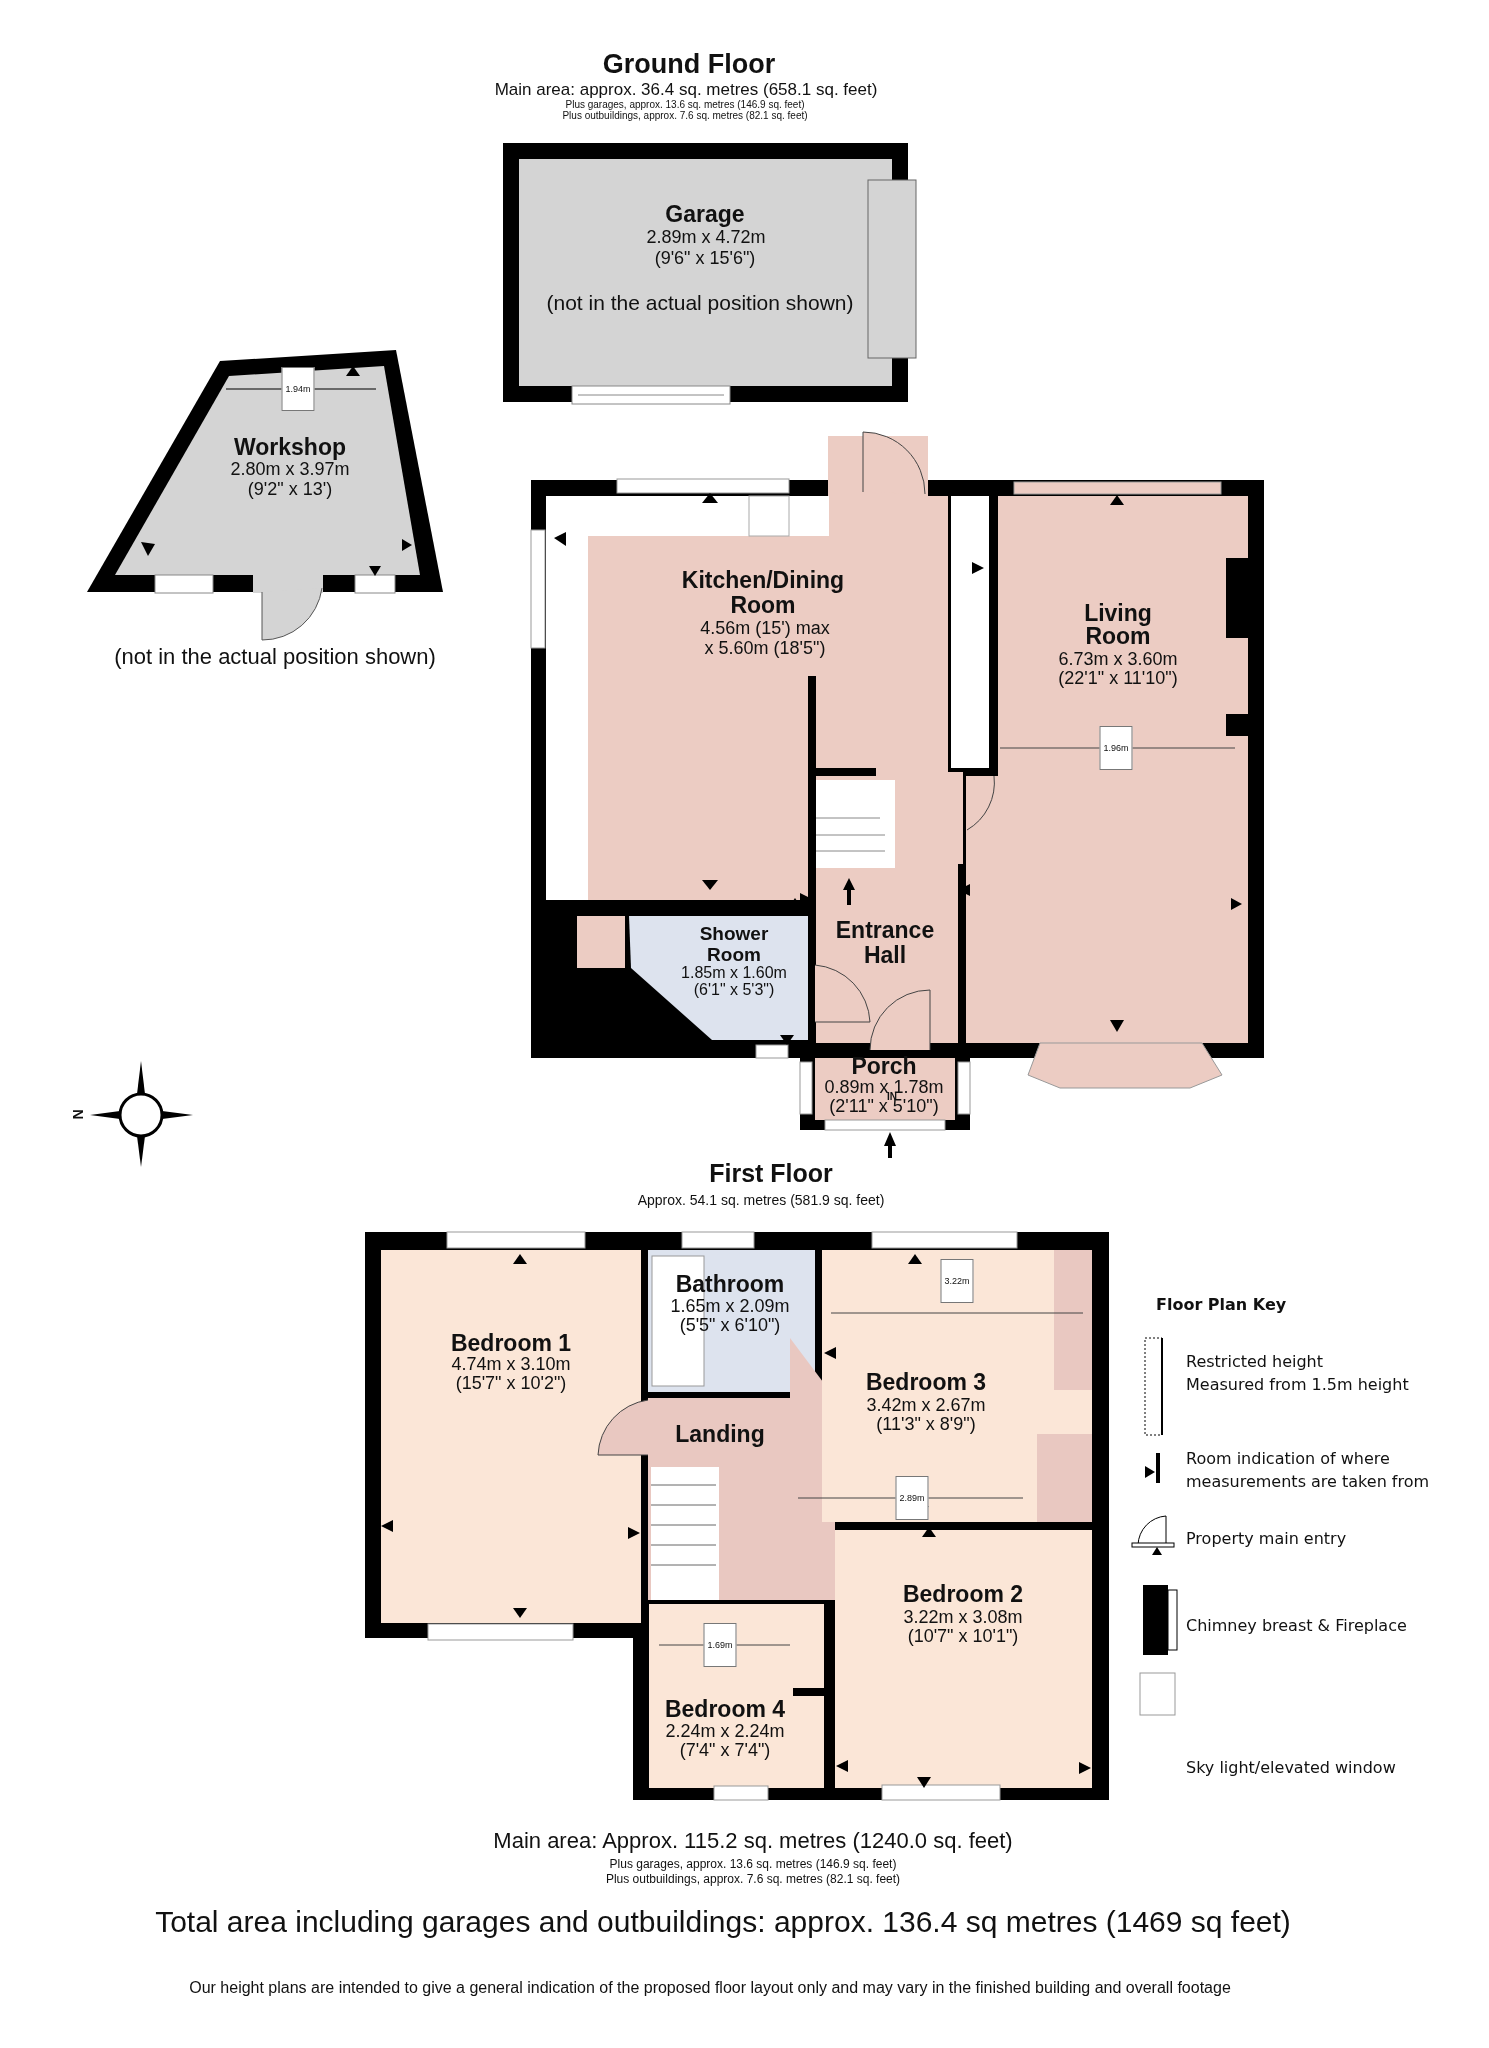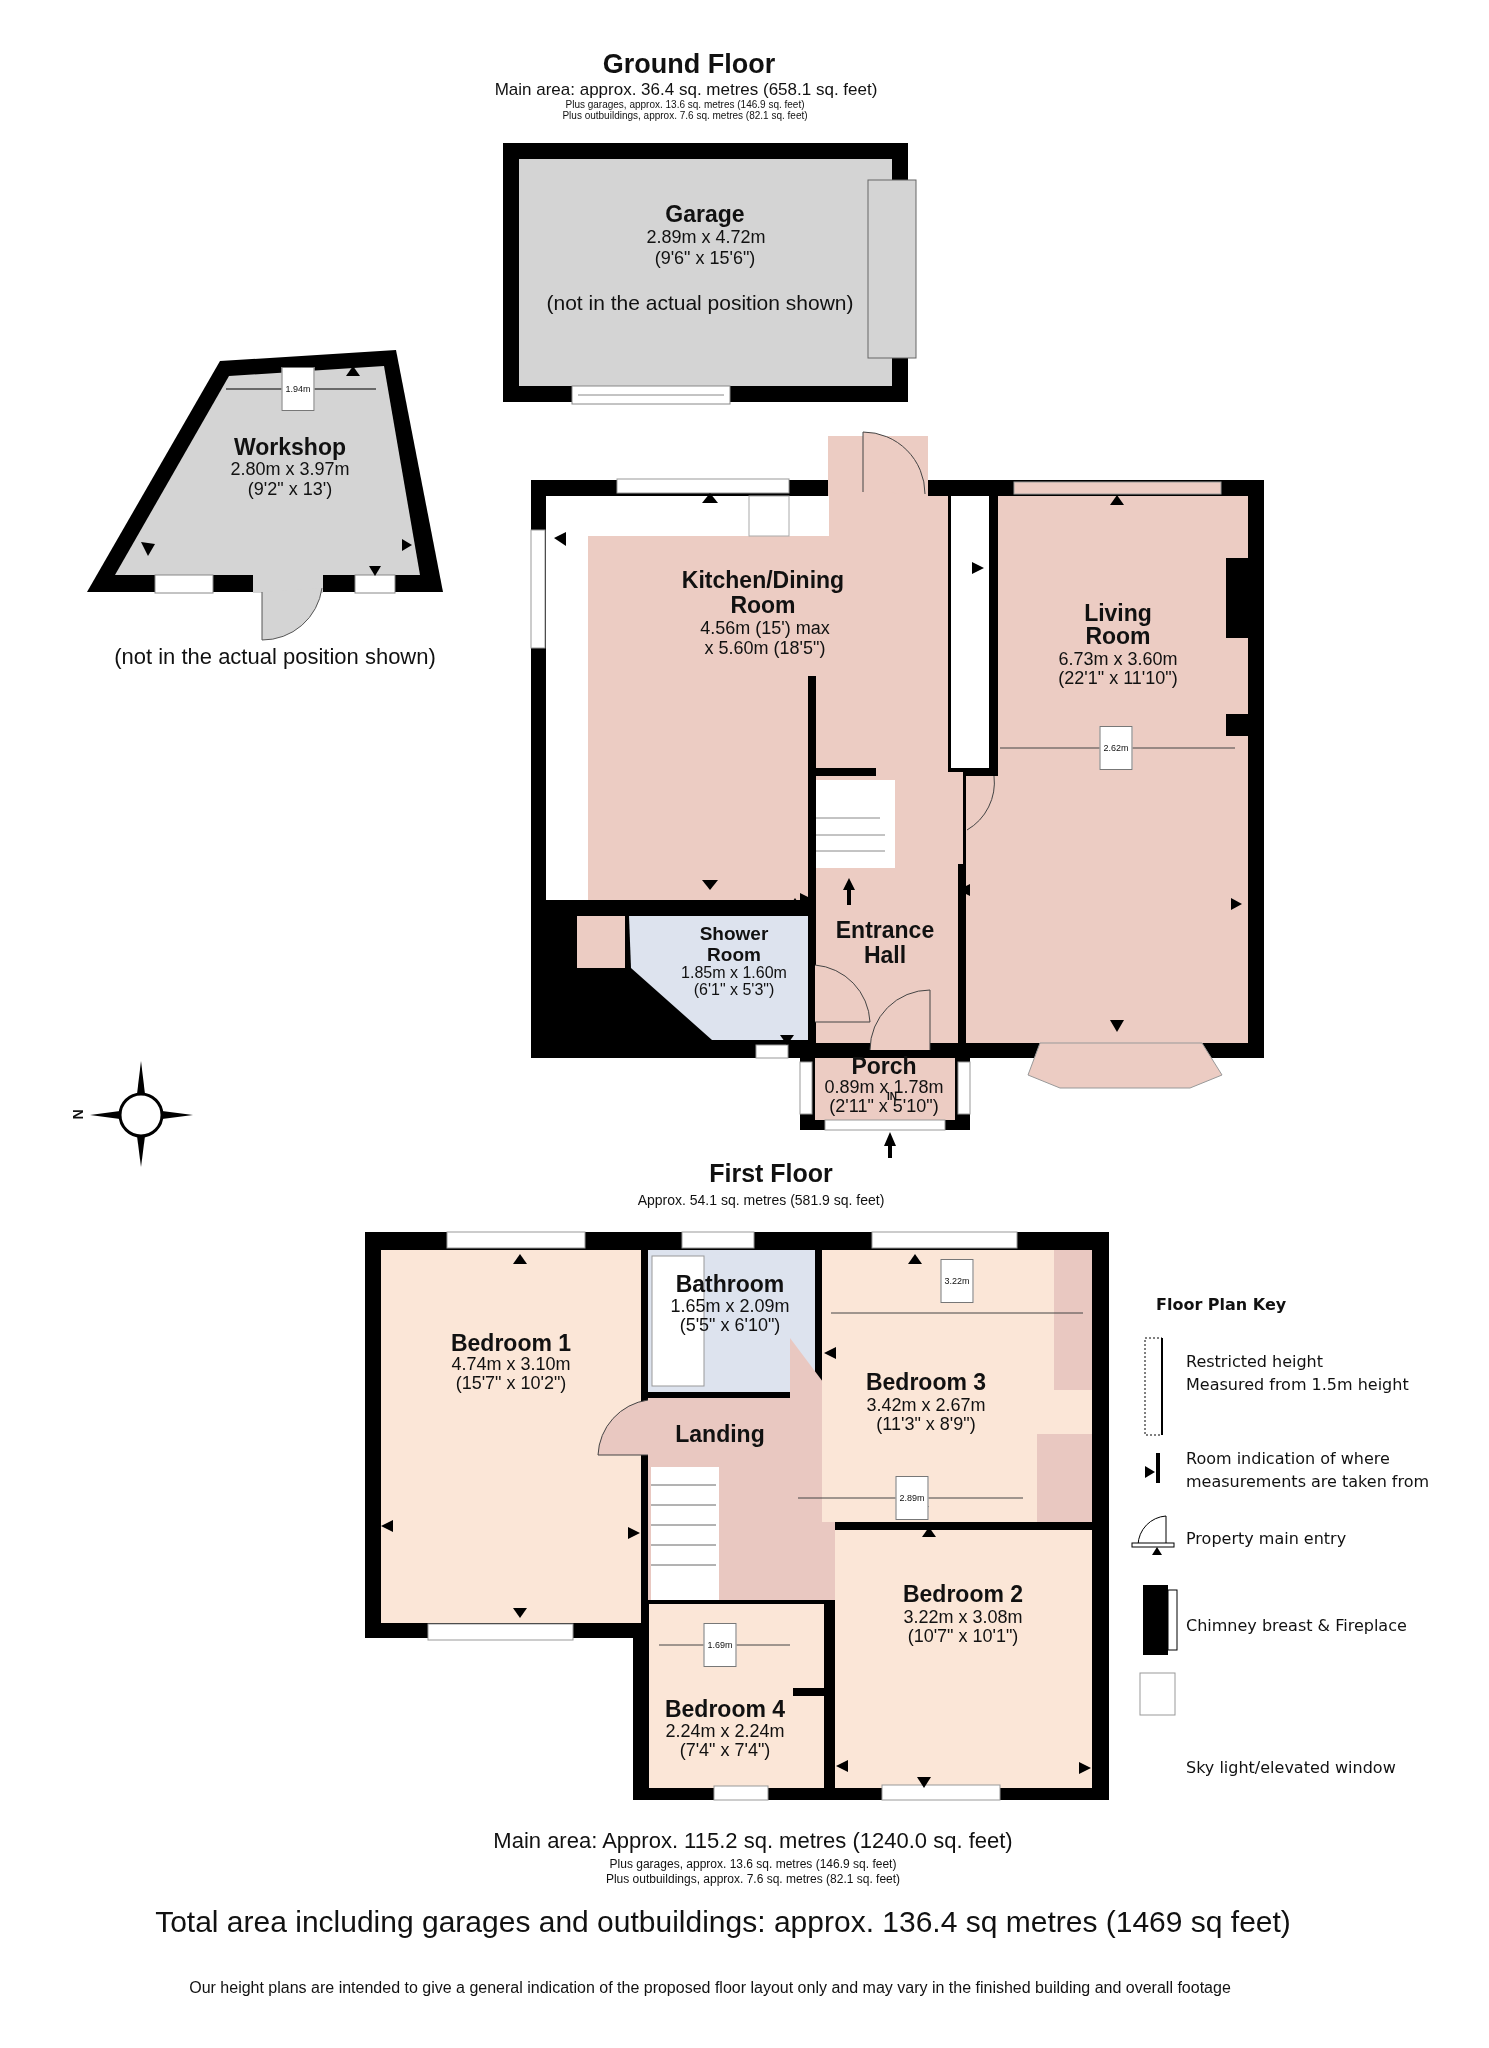--- a/index.html
+++ b/index.html
@@ -216,21 +216,21 @@
 
 <div class="t room-name" style="left:763px;top:568px;">Kitchen/Dining</div>
 <div class="t room-name" style="left:763px;top:593px;">Room</div>
 <div class="t room-dim" style="left:765px;top:619px;text-align:center;">4.56m (15') max</div>
 <div class="t room-dim" style="left:765px;top:639px;">x 5.60m (18'5")</div>
 
 <div class="t room-name" style="left:1118px;top:601px;">Living</div>
 <div class="t room-name" style="left:1118px;top:624px;">Room</div>
 <div class="t room-dim" style="left:1118px;top:650px;">6.73m x 3.60m</div>
 <div class="t room-dim" style="left:1118px;top:669px;">(22'1" x 11'10")</div>
-<div class="tag" style="left:1116px;top:748px;">2.62m</div>
+<div class="tag" style="left:1116px;top:748px;">1.96m</div>
 
 <div class="t room-name" style="left:734px;top:924px;font-size:19px;">Shower</div>
 <div class="t room-name" style="left:734px;top:945px;font-size:19px;">Room</div>
 <div class="t room-dim" style="left:734px;top:965px;font-size:16px;">1.85m x 1.60m</div>
 <div class="t room-dim" style="left:734px;top:982px;font-size:16px;">(6'1" x 5'3")</div>
 
 <div class="t room-name" style="left:885px;top:918px;">Entrance</div>
 <div class="t room-name" style="left:885px;top:943px;">Hall</div>
 
 <div class="t room-name" style="left:884px;top:1054px;">Porch</div>

